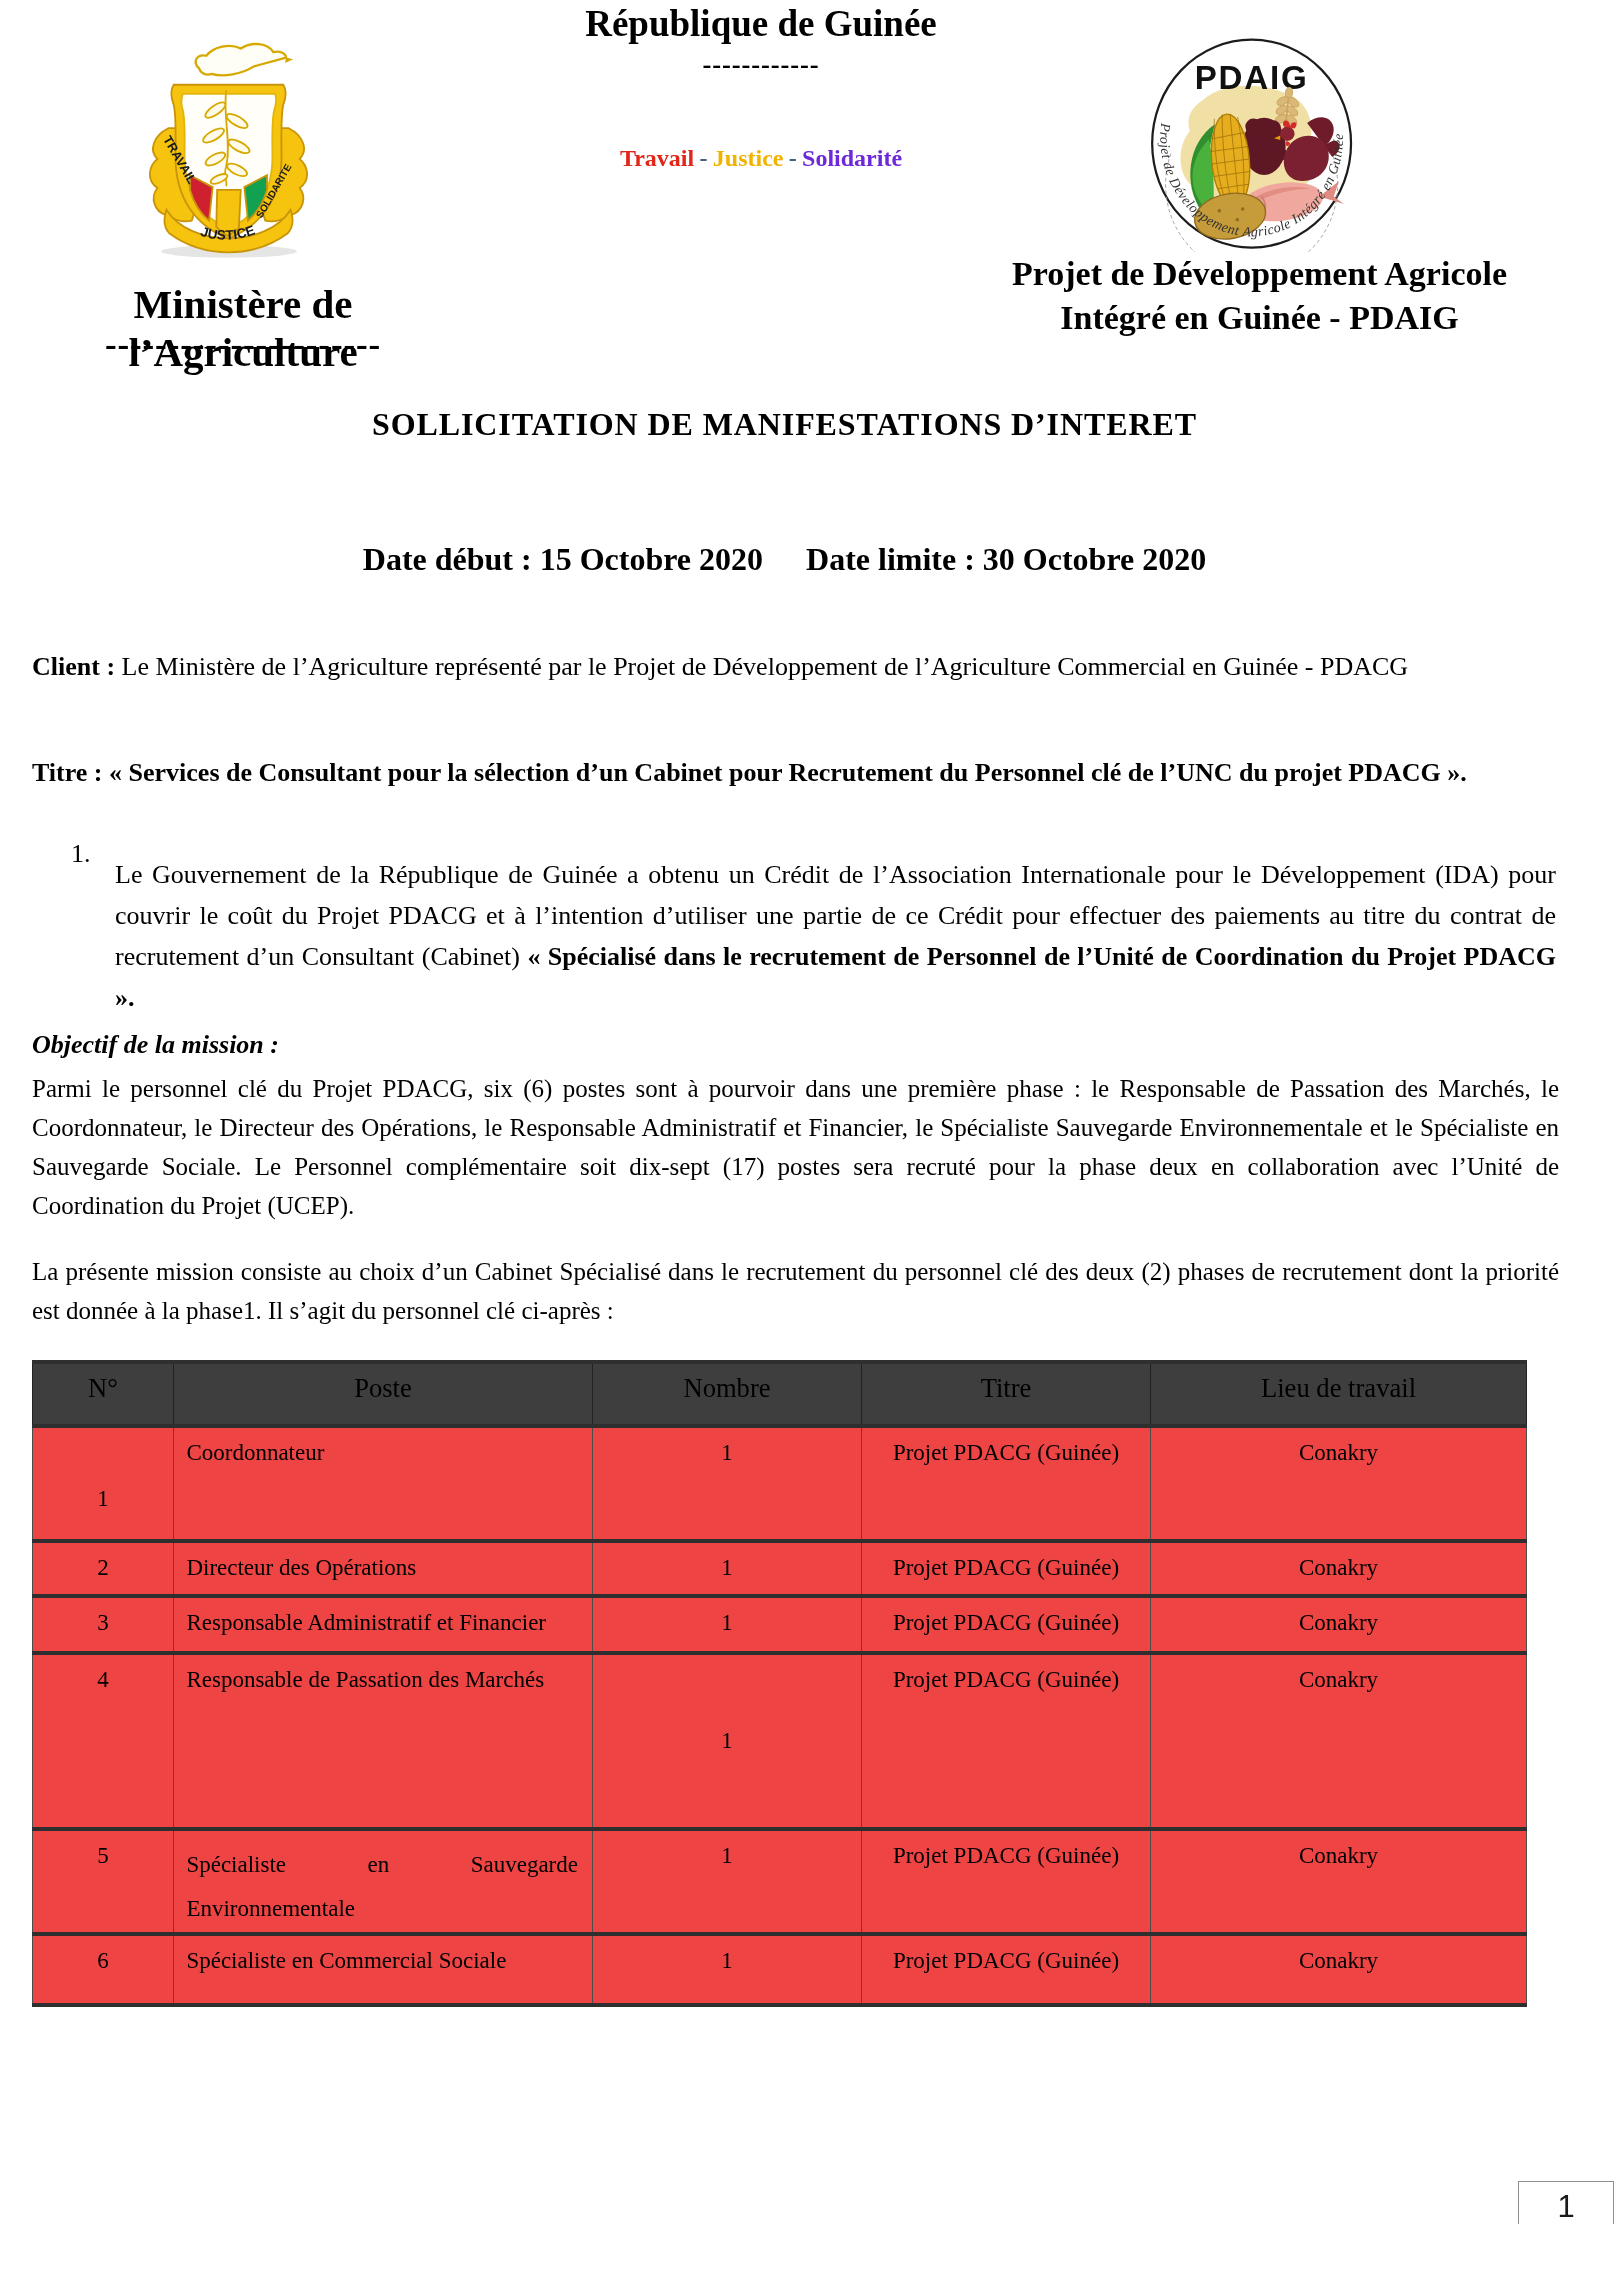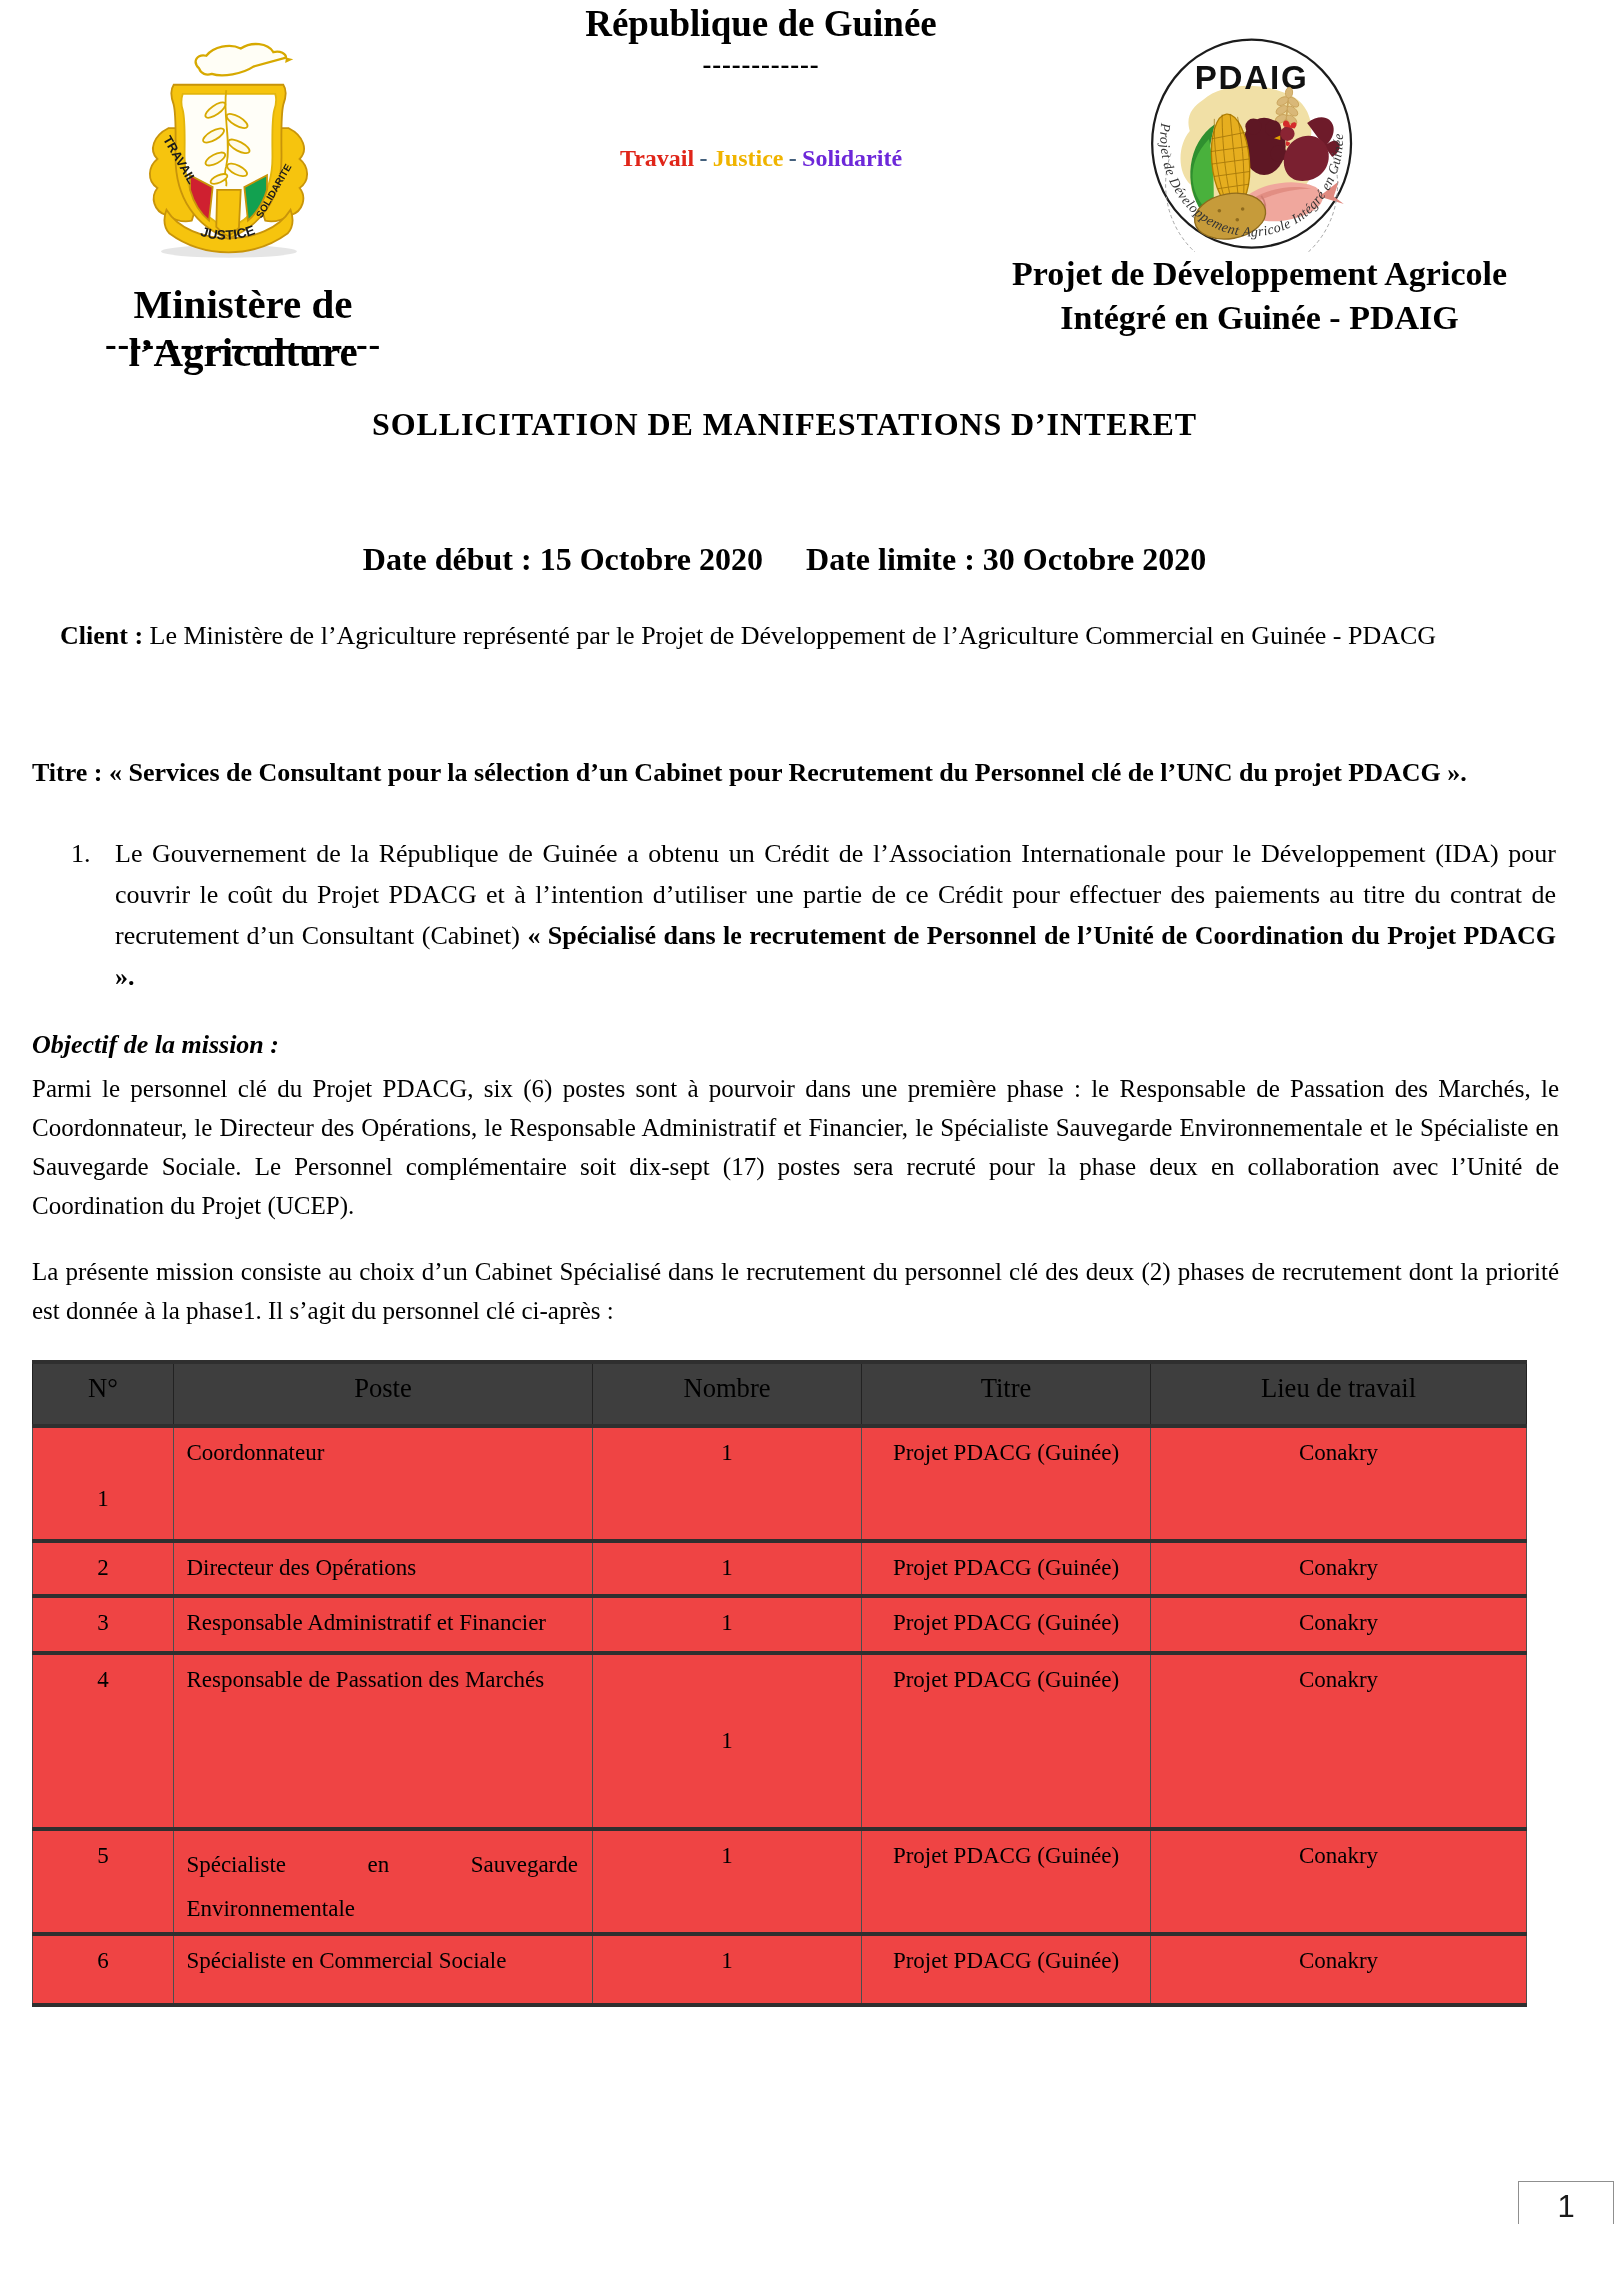--- a/index.html
+++ b/index.html
@@ -23,27 +23,27 @@
 
   .pdaig-logo{left:1149px;top:37px;width:207px;height:215px;}
   .project-name{left:958px;top:252px;width:603px;text-align:center;font-size:34px;font-weight:bold;line-height:1.28;}
 
   
   .main-title{left:53px;top:406px;width:1463px;text-align:center;font-size:32px;font-weight:bold;letter-spacing:0.9px;}
   .date-line{left:53px;top:541px;width:1463px;text-align:center;font-size:32px;font-weight:bold;}
   .date-line .gap{display:inline-block;width:43px;}
 
   .para{left:32px;width:1527px;font-size:26px;line-height:1.58;text-align:justify;}
-  .client-para{top:615px;margin-left:28px;}
+  .client-para{top:646px;}
   .titre-para{top:752px;font-weight:bold;}
   .b{font-weight:bold;}
 
   .list-item{left:32px;top:833px;width:1527px;font-size:26px;line-height:1.58;}
   .list-item .num{position:absolute;left:39px;top:0;}
-  .list-item .body{margin-left:83px;width:1441px;text-align:justify;}
+  .list-item .body{margin-left:83px;width:1441px;text-align:justify;margin-top:21px;}
 
   .objectif{left:32px;top:1030px;font-size:26px;font-weight:bold;font-style:italic;}
   .parmi-para{top:1069px;font-size:25px;line-height:1.56;}
   .presente-para{top:1252px;font-size:25px;line-height:1.56;}
 
   
   .tbl-wrap{left:32px;top:1360px;width:1495px;}
   table.postes{border-collapse:collapse;table-layout:fixed;width:1493px;}
   table.postes th,table.postes td{
     border-left:1.8px solid #4d4d4d;border-right:1.8px solid #4d4d4d;

